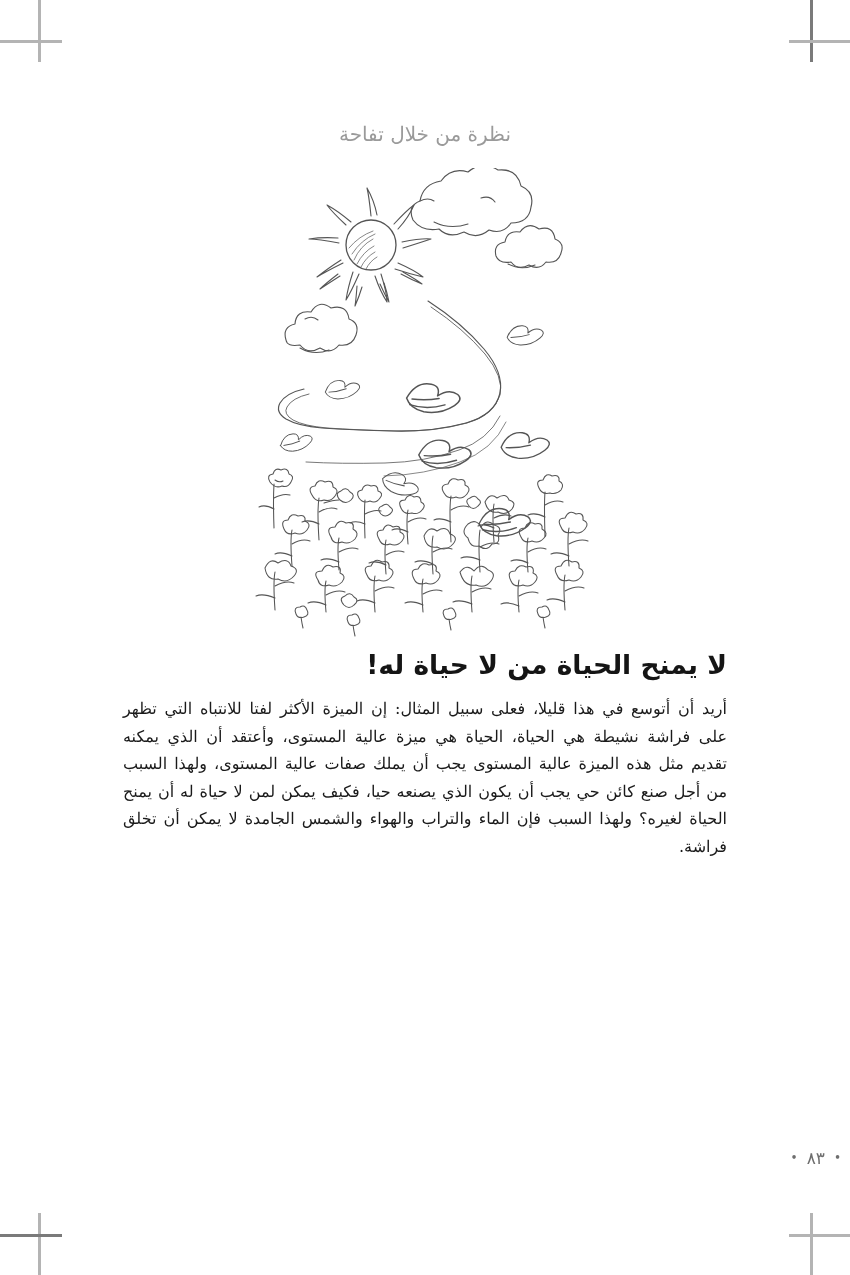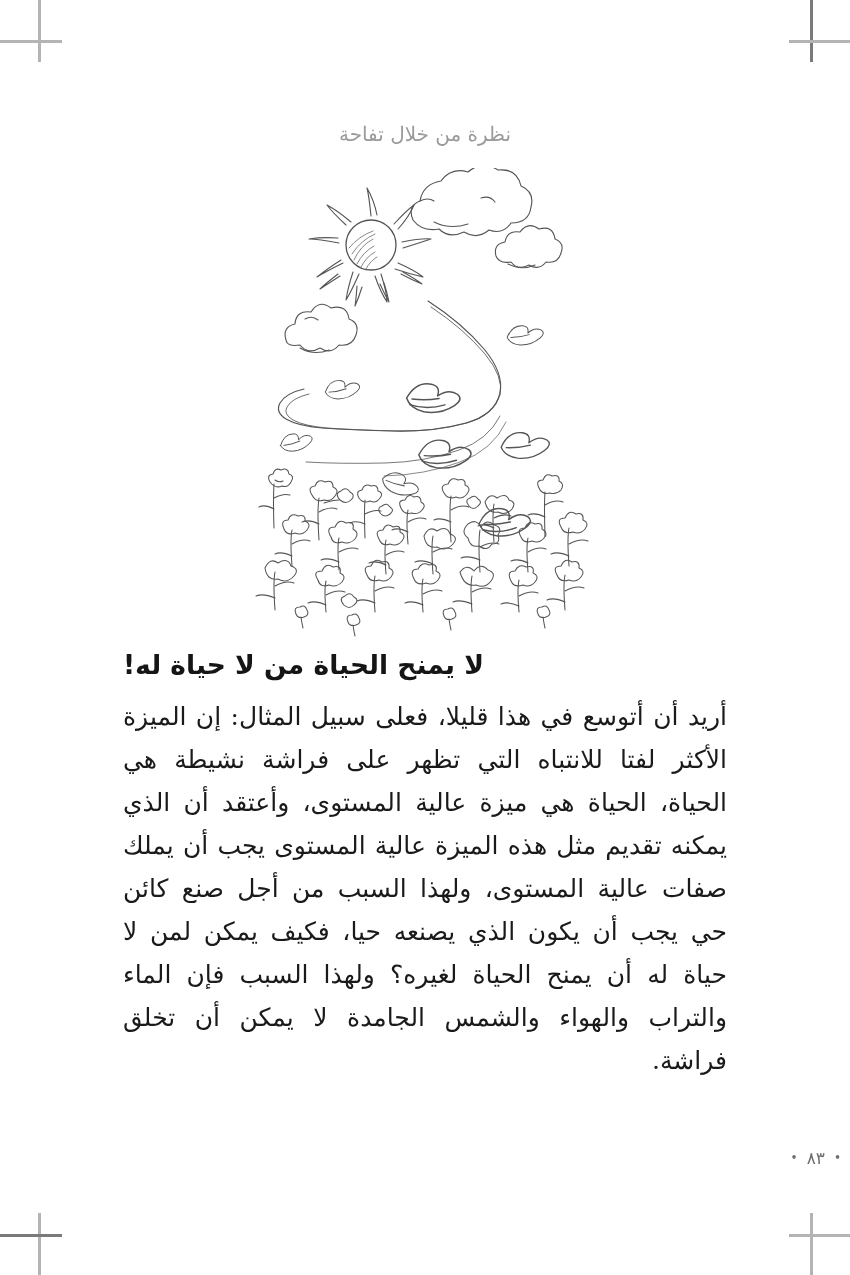--- a/index.html
+++ b/index.html
@@ -64,28 +64,28 @@
     top: 648px;
     left: 123px;
     width: 604px;
     direction: rtl;
   }
   .chapter-heading {
     font-family: "DejaVu Sans", "Liberation Sans", sans-serif;
     font-weight: bold;
     font-size: 26.5px;
     color: #151515;
-    text-align: left;
+    text-align: right;
     line-height: 1.25;
     margin: 0 0 14px 0;
     letter-spacing: -0.2px;
   }
   .body-par {
     font-family: "DejaVu Serif", "Liberation Serif", serif;
-    font-size: 25px;
+    font-size: 16px;
     color: #1a1a1a;
     line-height: 1.72;
     text-align: justify;
     text-align-last: right;
     margin: 0 0 20px 0;
     word-spacing: 0.5px;
   }
   .body-par:last-child { margin-bottom: 0; }
 
   

